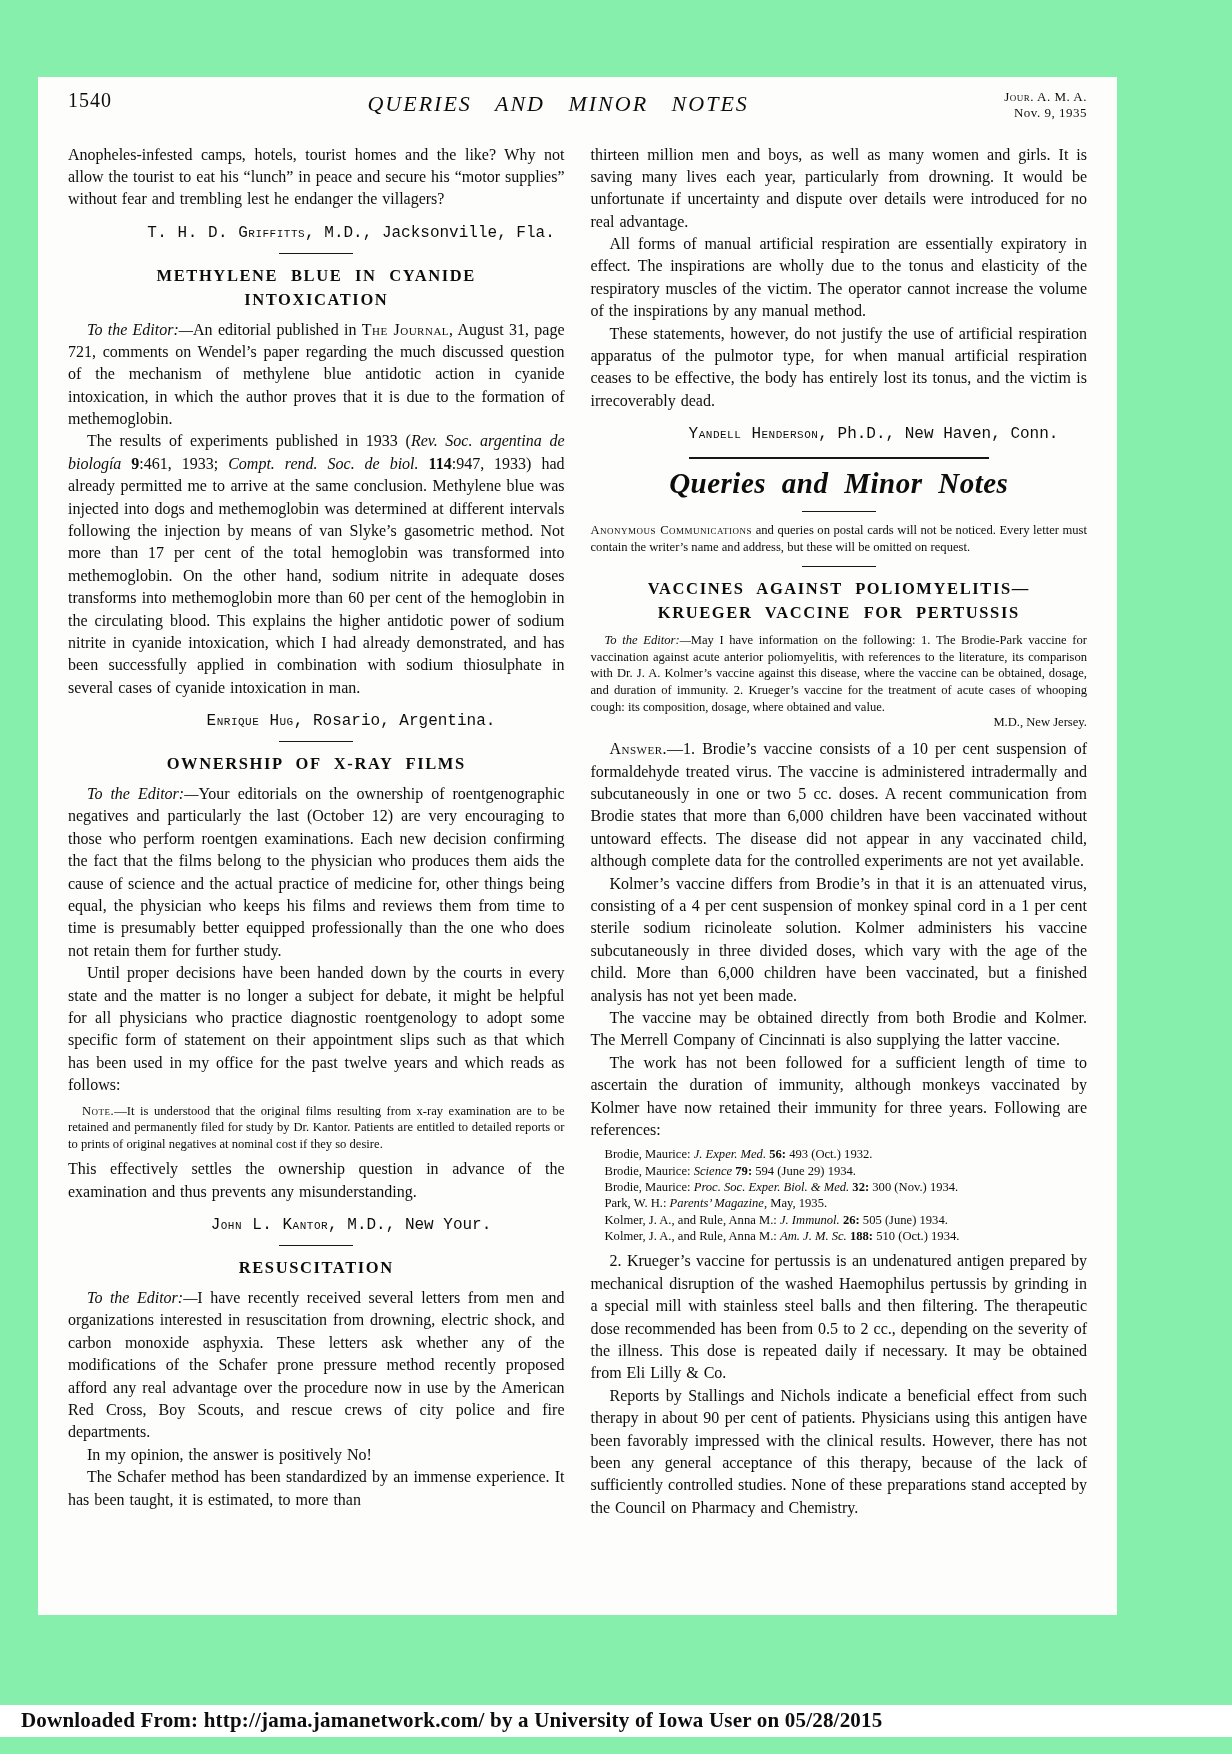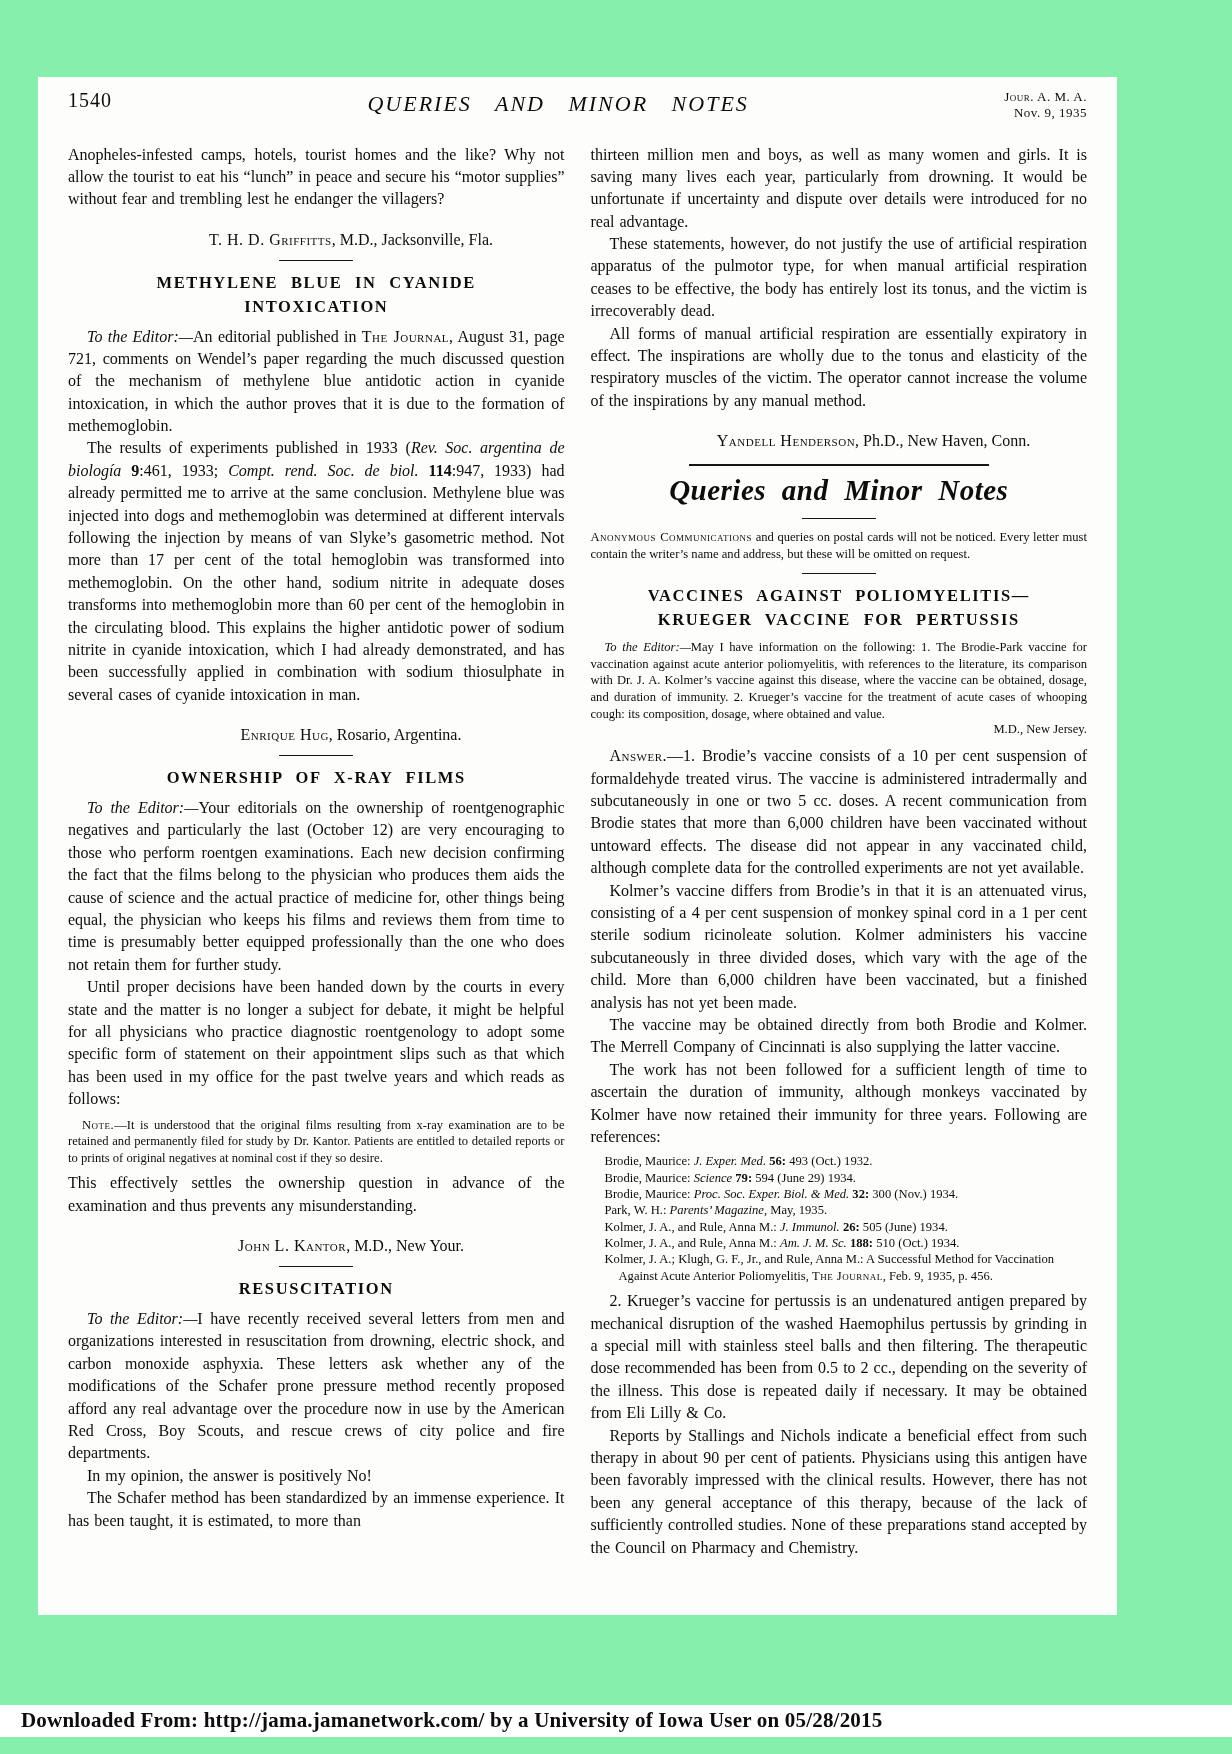--- a/index.html
+++ b/index.html
@@ -10,21 +10,21 @@
   .running-title{font-style:italic;font-size:22px;letter-spacing:2px;word-spacing:16px;margin-top:2px;}
   .journal-ref{font-size:13px;text-align:right;line-height:1.25;font-variant:small-caps;letter-spacing:.5px;}
   .journal-ref .date{font-variant:normal;}
   .columns{display:flex;gap:26px;}
   .col{flex:1;min-width:0;}
   p{margin:0;}
   .body{font-size:16px;line-height:1.4;text-align:justify;word-spacing:.06em;}
   .indent{text-indent:19px;}
   .small{font-size:12.6px;line-height:1.32;text-align:justify;}
   .small.indent{text-indent:14px;}
-  .sig{font-size:16px;text-align:center;padding-left:14%;margin:20px 0 2px;}
+  .sig{font-size:16px;text-align:center;padding-left:14%;margin:13px 0 2px;font-family:Liberation Mono, monospace;}
   .sig-right{font-size:12.6px;text-align:right;margin:0 0 2px 0;}
   .run-sc,.sc{font-variant:small-caps;letter-spacing:.5px;}
   .run-i{font-style:italic;}
   .run-b{font-weight:bold;text-align:right;}
   .divider{width:74px;border:0;border-top:1.6px solid #161616;margin:11px auto 10px;}
   .rule-long{width:300px;border:0;border-top:2px solid #161616;margin:14px auto 8px;}
   .heading{font-size:16.5px;font-weight:bold;text-align:center;letter-spacing:1.6px;word-spacing:7px;line-height:1.45;margin:6px 18px 7px;}
   .section-title{font-size:29px;font-weight:bold;font-style:italic;text-align:center;letter-spacing:.5px;word-spacing:8px;margin:6px 0 2px;}
   .refs{margin:5px 0 6px;}
   .refs p{font-size:12.6px;line-height:1.3;padding-left:28px;text-indent:-14px;text-align:left;}
@@ -67,22 +67,22 @@
         <p class="sig"><span class="run-sc">John L. Kantor</span><span>, M.D., New Your.</span></p>
         <hr class="divider">
         <h3 class="heading">RESUSCITATION</h3>
         <p class="body indent"><span class="run-i">To the Editor:—</span><span>I have recently received several letters from men and organizations interested in resuscitation from drowning, electric shock, and carbon monoxide asphyxia.  These letters ask whether any of the modifications of the Schafer prone pressure method recently proposed afford any real advantage over the procedure now in use by the American Red Cross, Boy Scouts, and rescue crews of city police and fire departments.</span></p>
         <p class="body indent"><span>In my opinion, the answer is positively No!</span></p>
         <p class="body indent"><span>The Schafer method has been standardized by an immense experience.  It has been taught, it is estimated, to more than</span></p>
       </div>
 
       <div class="col">
         <p class="body"><span>thirteen million men and boys, as well as many women and girls. It is saving many lives each year, particularly from drowning. It would be unfortunate if uncertainty and dispute over details were introduced for no real advantage.</span></p>
+        <p class="body indent"><span>All forms of manual artificial respiration are essentially expiratory in effect.  The inspirations are wholly due to the tonus and elasticity of the respiratory muscles of the victim. The operator cannot increase the volume of the inspirations by any manual method.</span></p>
         <p class="body indent"><span>These statements, however, do not justify the use of artificial respiration apparatus of the pulmotor type, for when manual artificial respiration ceases to be effective, the body has entirely lost its tonus, and the victim is irrecoverably dead.</span></p>
-        <p class="body indent"><span>All forms of manual artificial respiration are essentially expiratory in effect.  The inspirations are wholly due to the tonus and elasticity of the respiratory muscles of the victim. The operator cannot increase the volume of the inspirations by any manual method.</span></p>
         <p class="sig"><span class="run-sc">Yandell Henderson</span><span>, Ph.D., New Haven, Conn.</span></p>
         <hr class="rule-long">
         <h2 class="section-title">Queries and Minor Notes</h2>
         <hr class="divider">
         <p class="small"><span class="run-sc">Anonymous Communications</span><span> and queries on postal cards will not be noticed.  Every letter must contain the writer’s name and address, but these will be omitted on request.</span></p>
         <hr class="divider">
         <h3 class="heading">VACCINES AGAINST POLIOMYELITIS—KRUEGER VACCINE FOR PERTUSSIS</h3>
         <p class="small indent"><span class="run-i">To the Editor:—</span><span>May I have information on the following:  1. The Brodie-Park vaccine for vaccination against acute anterior poliomyelitis, with references to the literature, its comparison with Dr. J. A. Kolmer’s vaccine against this disease, where the vaccine can be obtained, dosage, and duration of immunity.  2. Krueger’s vaccine for the treatment of acute cases of whooping cough:  its composition, dosage, where obtained and value.</span></p>
         <p class="sig-right"><span>M.D., New Jersey.</span></p>
         <div class="gap-s"></div>
@@ -90,21 +90,20 @@
         <p class="body indent"><span>Kolmer’s vaccine differs from Brodie’s in that it is an attenuated virus, consisting of a 4 per cent suspension of monkey spinal cord in a 1 per cent sterile sodium ricinoleate solution.  Kolmer administers his vaccine subcutaneously in three divided doses, which vary with the age of the child. More than 6,000 children have been vaccinated, but a finished analysis has not yet been made.</span></p>
         <p class="body indent"><span>The vaccine may be obtained directly from both Brodie and Kolmer.  The Merrell Company of Cincinnati is also supplying the latter vaccine.</span></p>
         <p class="body indent"><span>The work has not been followed for a sufficient length of time to ascertain the duration of immunity, although monkeys vaccinated by Kolmer have now retained their immunity for three years.  Following are references:</span></p>
         <div class="refs">
           <p><span>Brodie, Maurice:  </span><span class="run-i">J. Exper. Med.</span><span> </span><span class="run-b">56:</span><span> 493 (Oct.) 1932.</span></p>
           <p><span>Brodie, Maurice:  </span><span class="run-i">Science</span><span> </span><span class="run-b">79:</span><span> 594 (June 29) 1934.</span></p>
           <p><span>Brodie, Maurice:  </span><span class="run-i">Proc. Soc. Exper. Biol. &amp; Med.</span><span> </span><span class="run-b">32:</span><span> 300 (Nov.) 1934.</span></p>
           <p><span>Park, W. H.:  </span><span class="run-i">Parents’ Magazine</span><span>, May, 1935.</span></p>
           <p><span>Kolmer, J. A., and Rule, Anna M.:  </span><span class="run-i">J. Immunol.</span><span> </span><span class="run-b">26:</span><span> 505 (June) 1934.</span></p>
           <p><span>Kolmer, J. A., and Rule, Anna M.:  </span><span class="run-i">Am. J. M. Sc.</span><span> </span><span class="run-b">188:</span><span> 510 (Oct.) 1934.</span></p>
-          <p><span>Kolmer, J. A.; Klugh, G. F., Jr., and Rule, Anna M.:  A Successful Method for Vaccination Against Acute Anterior Poliomyelitis, </span><span class="run-sc">The Journal</span><span>, Feb. 9, 1935, p. 456.</span></p>
         </div>
         <p class="body indent"><span>2. Krueger’s vaccine for pertussis is an undenatured antigen prepared by mechanical disruption of the washed Haemophilus pertussis by grinding in a special mill with stainless steel balls and then filtering.  The therapeutic dose recommended has been from 0.5 to 2 cc., depending on the severity of the illness. This dose is repeated daily if necessary.  It may be obtained from Eli Lilly &amp; Co.</span></p>
         <p class="body indent"><span>Reports by Stallings and Nichols indicate a beneficial effect from such therapy in about 90 per cent of patients.  Physicians using this antigen have been favorably impressed with the clinical results.  However, there has not been any general acceptance of this therapy, because of the lack of sufficiently controlled studies.  None of these preparations stand accepted by the Council on Pharmacy and Chemistry.</span></p>
       </div>
 
     </div>
   </div>
 
   <div class="footer-strip">Downloaded From: http://jama.jamanetwork.com/ by a University of Iowa User  on 05/28/2015</div>
 </div>

